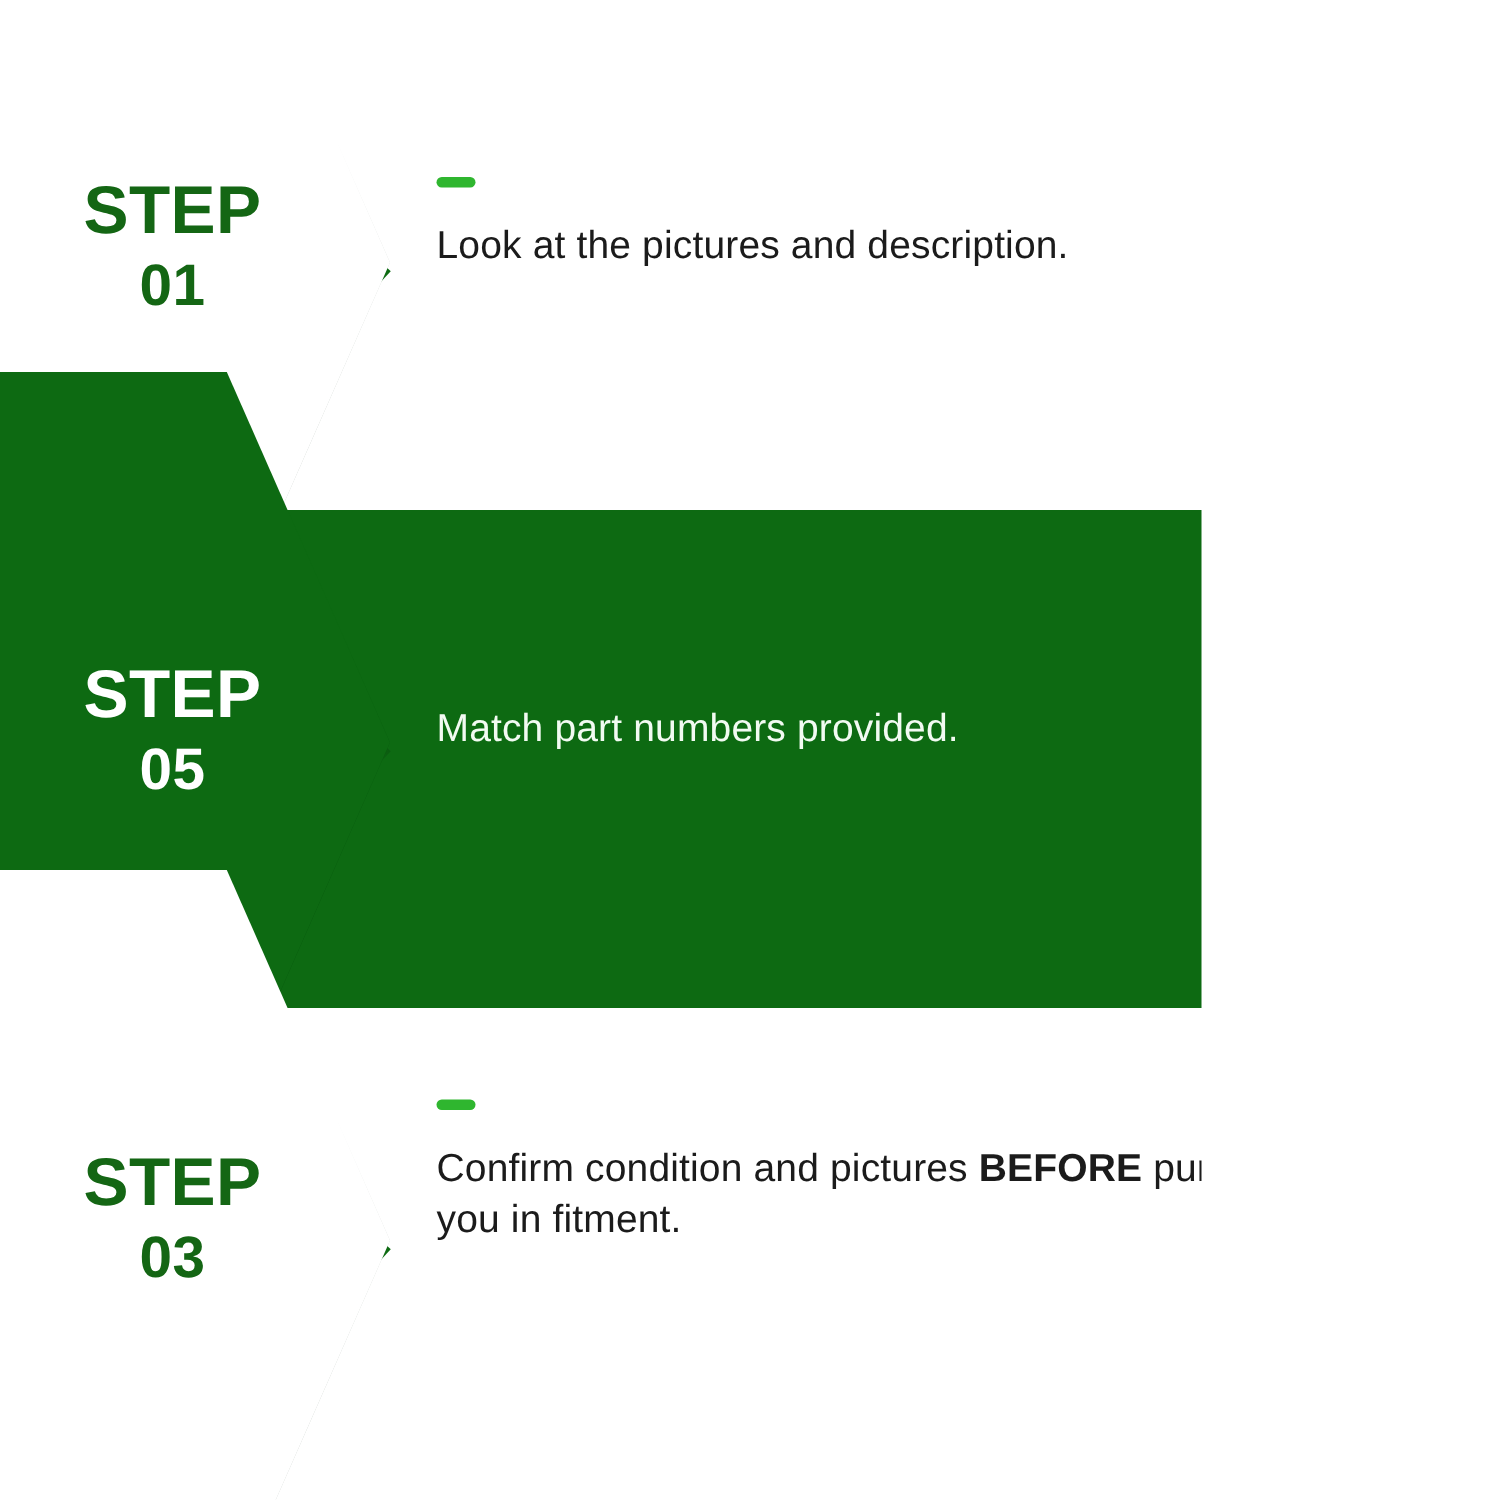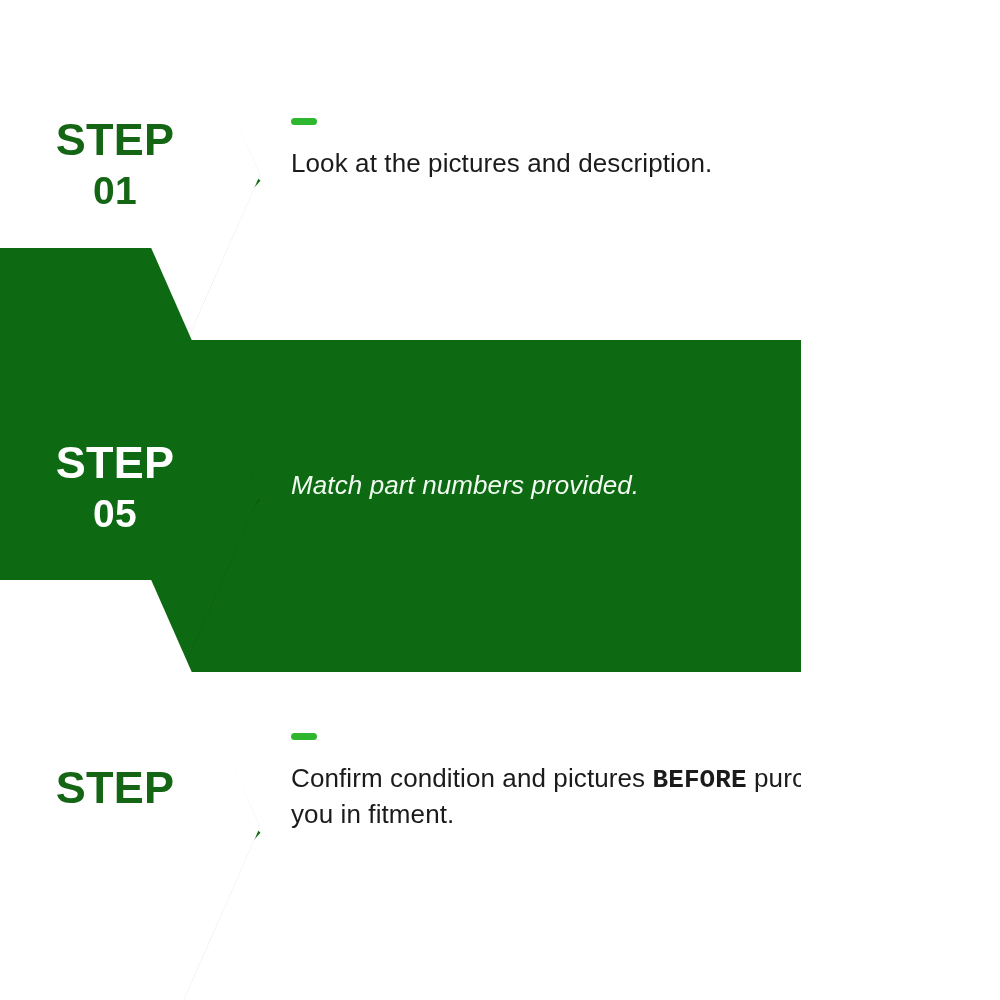--- a/index.html
+++ b/index.html
@@ -126,21 +126,21 @@
   #label-2 { top: 440px; }
   #label-3 { top: 765px; }
 
   
   .desc-block {
     position: absolute;
     left: 291px;
     width: 690px;
   }
   #desc-1 { top: 118px; }
-  #desc-2 { top: 468px; font-style: italic; }
+  #desc-2 { top: 468px; }
   #desc-3 { top: 733px; }
 
   .dash-marker {
     display: block;
     width: 26px;
     height: 7px;
     border-radius: 4px;
     background: #2fb62f;
     margin-bottom: 21px;
   }
@@ -148,21 +148,20 @@
   .desc-text {
     font-size: 26px;
     line-height: 1.32;
     letter-spacing: 0.1px;
   }
   .desc-text.on-light { color: #1b1b1b; }
   .desc-text.on-dark  { color: #f2fbf2; }
 
   .desc-text b {
     font-weight: bold;
-    font-family: Liberation Mono, monospace;
   }
 </style>
 </head>
 <body>
 
 <div id="stage">
 
   <div class="band band-light" id="band-1"></div>
   <div class="band band-dark" id="band-2"></div>
   <div class="band band-light" id="band-3"></div>
@@ -200,20 +199,21 @@
   </div>
 
   <div class="step-row" id="step-row-3"></div>
 
   <div class="accent-stripe bright" id="stripe-3"></div>
   <div class="chevron-shadow light" id="chev-sh-3"></div>
   <div class="chevron-card light" id="chev-3"></div>
 
   <div class="step-label on-light" id="label-3">
     <span class="step-word">STEP</span>
+    <span class="step-num">03</span>
   </div>
 
   <div class="desc-block" id="desc-3">
     <span class="dash-marker"></span>
     <div class="desc-text on-light">
       <span>Confirm condition and pictures </span><b>BEFORE</b><span> purchase.Thank you in fitment.</span>
     </div>
   </div>
 
 </div>

